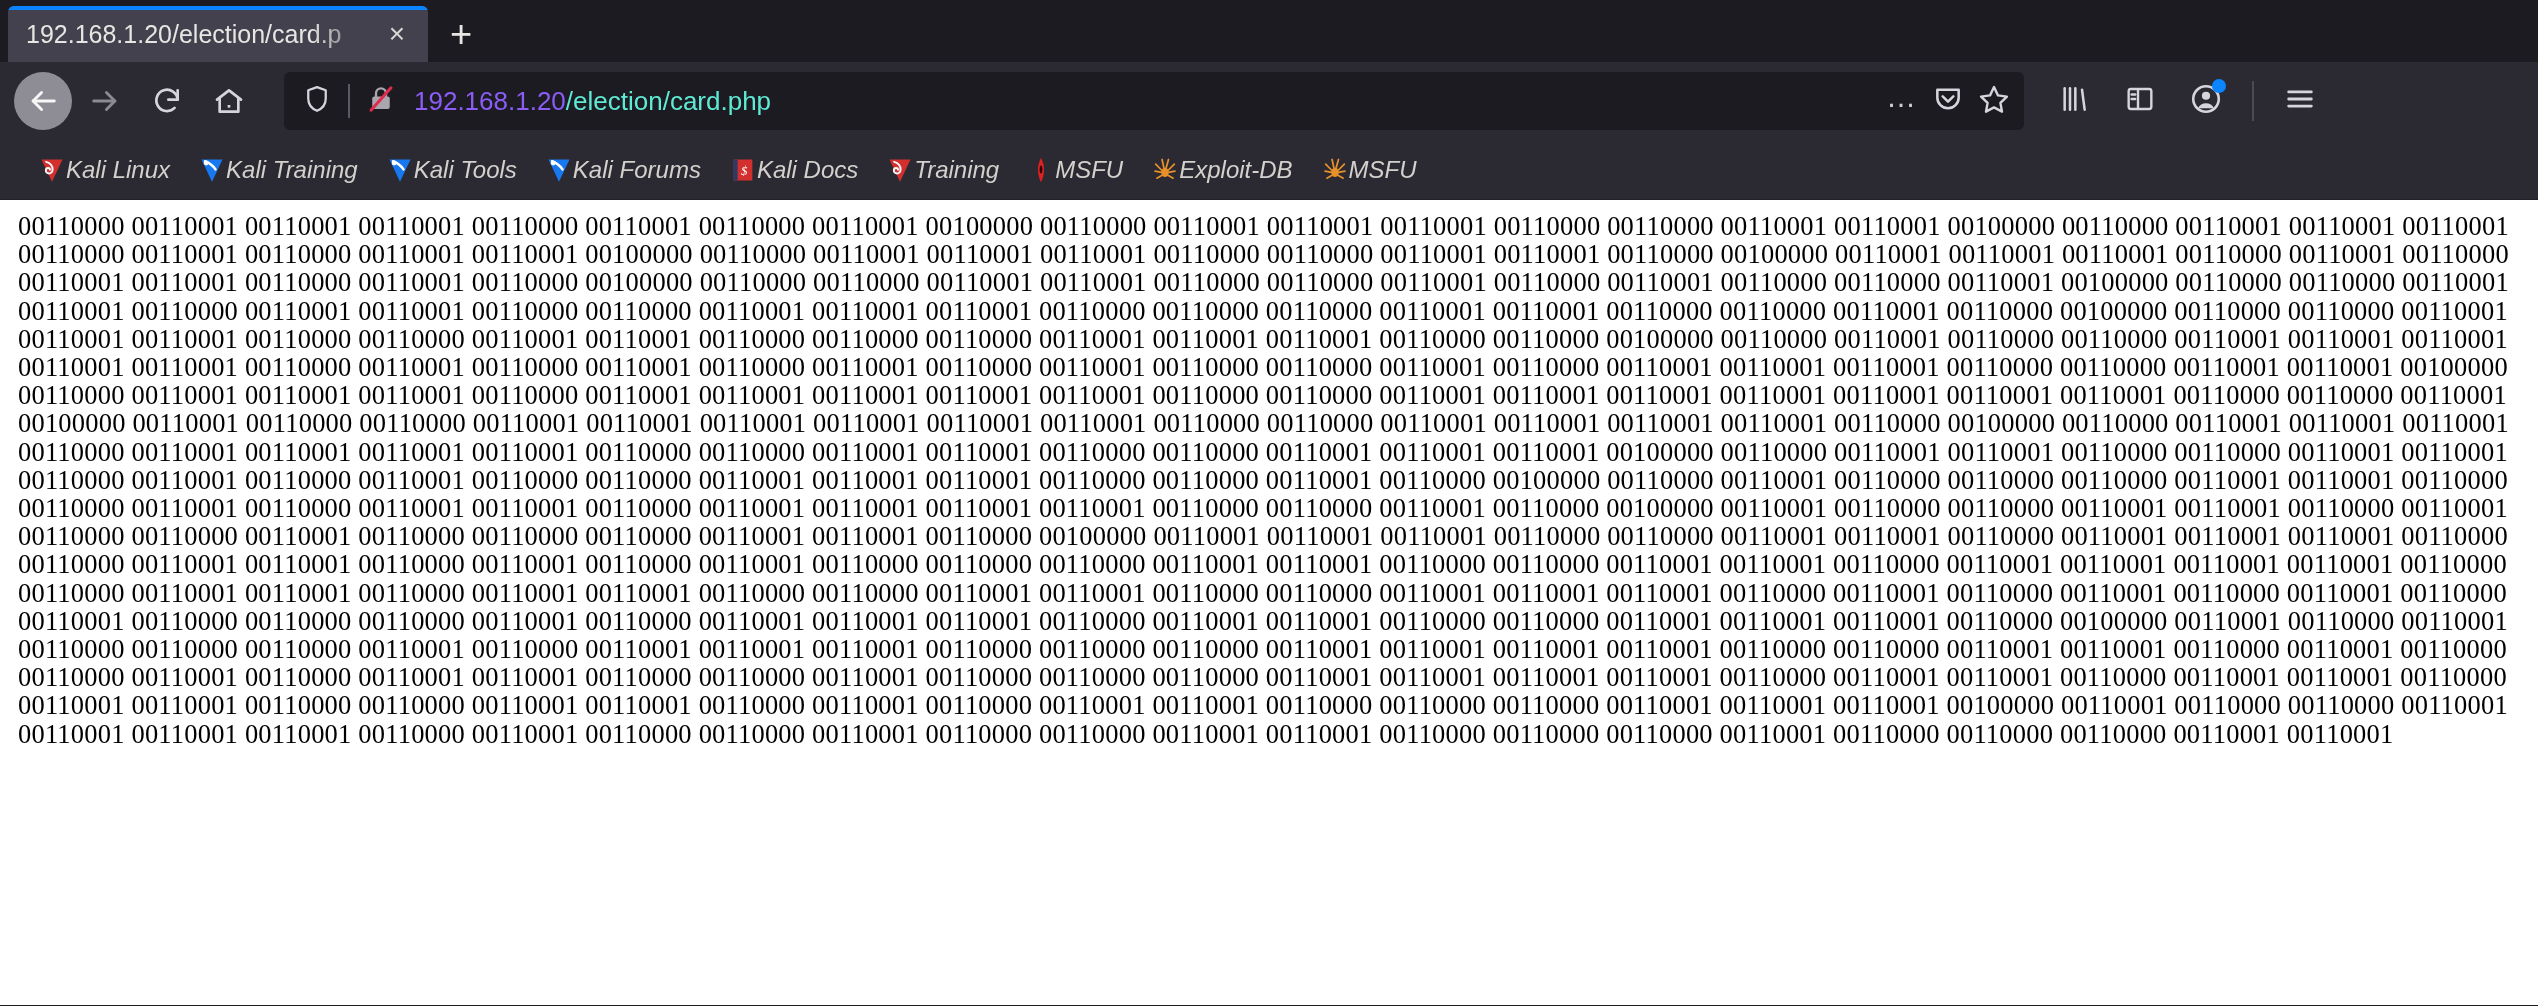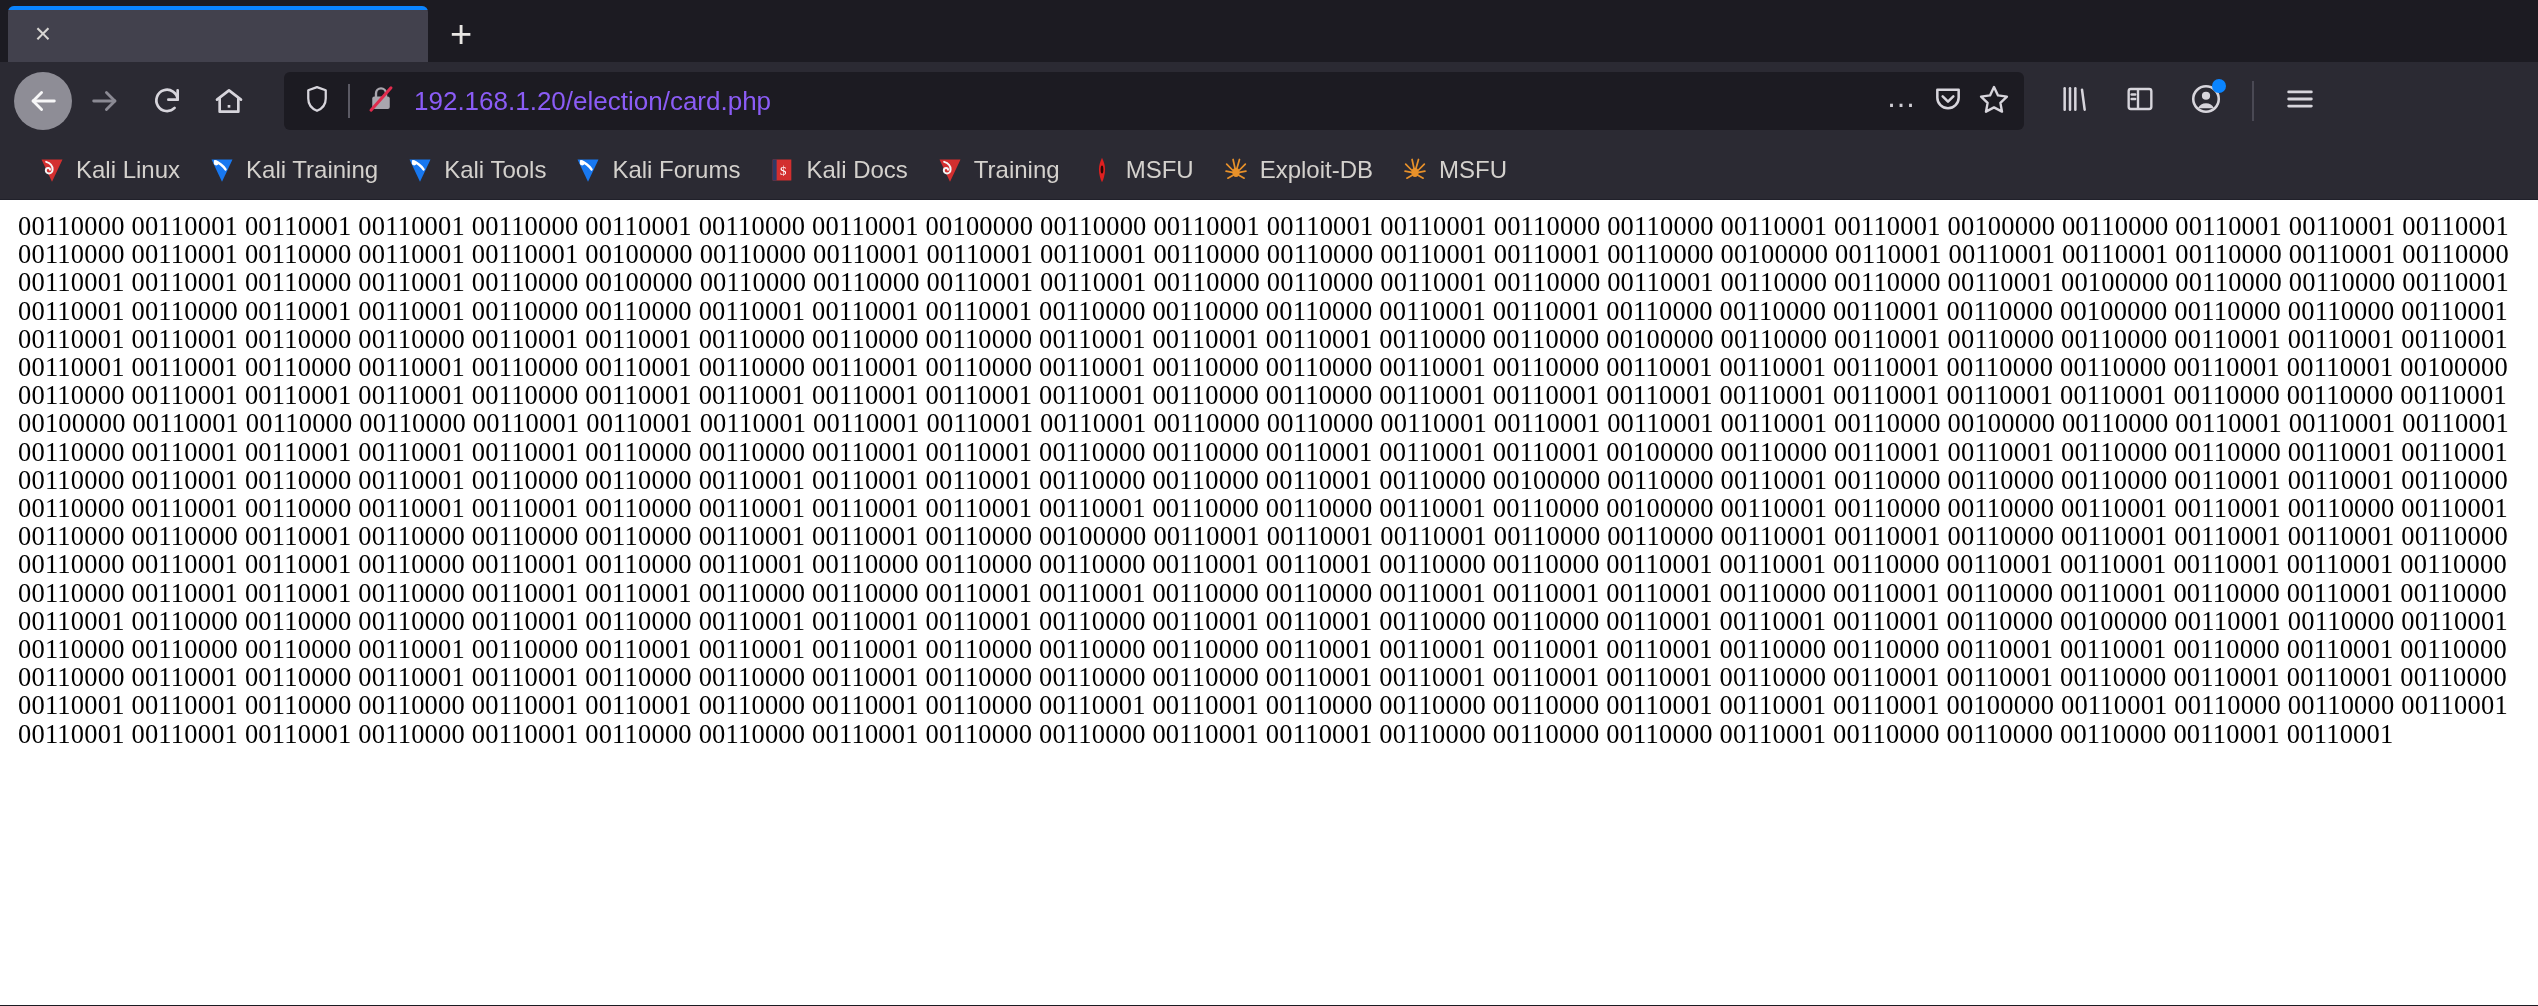--- a/index.html
+++ b/index.html
@@ -89,21 +89,21 @@
     display: flex;
     align-items: center;
     padding: 0 14px 0 18px;
     max-width: 1740px;
   }
   .shield { flex: 0 0 auto; margin-right: 16px; }
   .vsep { width: 2px; height: 34px; background: #5b5a64; margin-right: 16px; flex: 0 0 auto; }
   .lock-broken { flex: 0 0 auto; margin-right: 18px; }
   .urltext { flex: 1; font-size: 26px; white-space: nowrap; overflow: hidden; }
   .urltext .host { color: #8b5cf6; }
-  .urltext .path { color: #8b5cf6; }
+  .urltext .path { color: #5eead4; }
   .url-actions { display: flex; align-items: center; gap: 14px; flex: 0 0 auto; }
   .dots { color: #cfcdd4; font-size: 30px; letter-spacing: 2px; line-height: 1; padding-bottom: 8px; }
 
   .right-tools {
     display: flex; align-items: center; gap: 10px; flex: 0 0 auto;
   }
   .tool { width: 56px; height: 56px; display: flex; align-items: center; justify-content: center; position: relative; }
   .badge-dot {
     position: absolute; top: 6px; right: 8px;
     width: 14px; height: 14px; border-radius: 50%;
@@ -115,23 +115,24 @@
   .bookmarks {
     height: 60px;
     background: #2b2a33;
     display: flex;
     align-items: center;
     padding-left: 24px;
     gap: 0;
     border-bottom: 1px solid #20202a;
   }
   .bm {
-    display: flex; align-items: center; gap: 10px;
+    display: flex; align-items: center; 
     padding: 0 14px;
     height: 46px;
+    font-style: italic;
   }
   .bm-label { color: #d4d1cd; font-size: 24px; white-space: nowrap; }
   .bm-icon { width: 28px; height: 28px; flex: 0 0 auto; display: block; }
 
   
   .viewport {
     height: calc(1006px - 62px - 78px - 61px);
     background: #1c1b22;
     display: flex;
     flex-direction: column;
@@ -151,20 +152,21 @@
     white-space: pre-wrap;
     word-break: break-word;
     letter-spacing: 0.2px;
   }
 </style>
 </head>
 <body>
 
 <div class="tabstrip">
   <div class="tab">
+    <span class="tab-title">192.168.1.20/election/card.p</span>
     <span class="tab-close">×</span>
   </div>
   <div class="newtab">+</div>
 </div>
 
 <div class="navbar">
 
   <div class="navbtn active-circle">
     <span>
       <svg width="34" height="34" viewBox="0 0 24 24" fill="none" stroke="#f7f7f8" stroke-width="2" stroke-linecap="round" stroke-linejoin="round">

